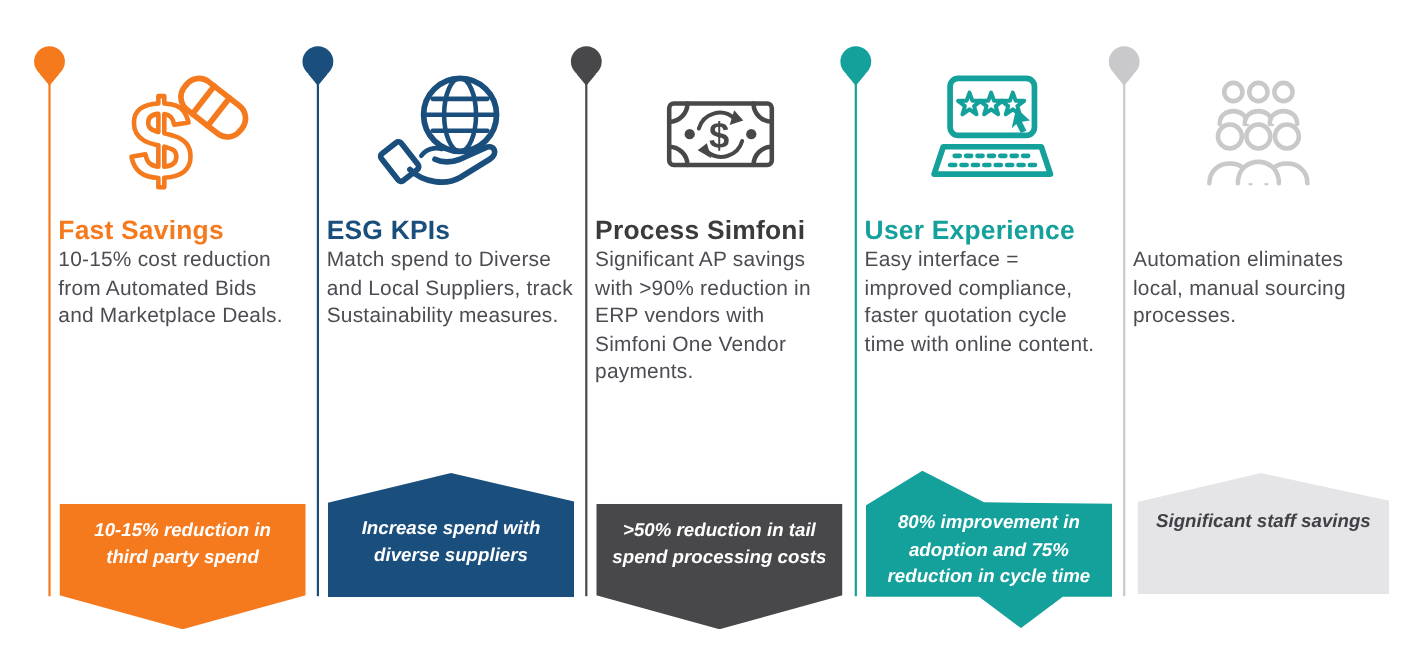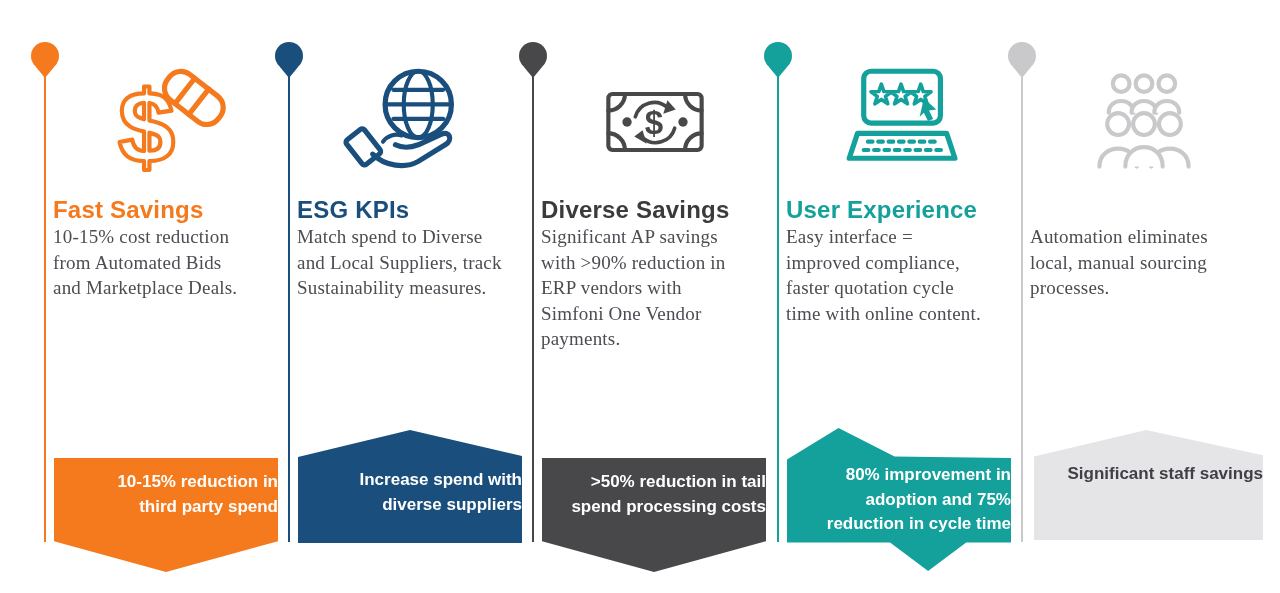--- a/index.html
+++ b/index.html
@@ -27,25 +27,25 @@
           display:flex; align-items:center; justify-content:center; }
   .icon svg { overflow:visible; }
   .icon .s { fill:none; stroke:var(--col); stroke-width:5; stroke-linecap:round; stroke-linejoin:round; }
   .icon .sw { fill:#ffffff; stroke:var(--col); stroke-width:4; stroke-linecap:round; stroke-linejoin:round; }
   .icon .f { fill:var(--col); stroke:none; }
   .icon .thin { stroke-width:4; }
 
   .title { position:absolute; left:9px; top:196px; font-size:24px; font-weight:bold;
            color:var(--title-col); letter-spacing:0.2px; white-space:nowrap; }
   .body  { position:absolute; left:9px; top:224px; font-size:19px; line-height:25.5px;
-           color:#4C4C53; letter-spacing:0.2px; white-space:pre-line;font-family:Liberation Serif, serif; }
+           color:#4C4C53; letter-spacing:0.2px; white-space:pre-line; }
 
   .banner { position:absolute; left:10px; width:224px; background:var(--banner-bg);
             color:var(--banner-fg); font-weight:bold; font-size:17px; line-height:24.5px;
-            text-align:right; white-space:pre-line; }
+            text-align:center; white-space:pre-line;font-style:italic; }
   .banner.arrow-down { top:458px; height:114px; padding-top:12px;
     clip-path:polygon(0 0,100% 0,100% 73%,50% 100%,0 73%); }
   .banner.peak-top { top:430px; height:113px; padding-top:38px;
     clip-path:polygon(0 24%,50% 0,100% 23%,100% 100%,0 100%); }
   .banner.peak-arrow { top:428px; height:143px; padding-top:35px;
     clip-path:polygon(0 22%,23% 0,48% 20%,100% 21%,100% 80%,80% 80%,63% 100%,46% 80%,0 80%); }
   .banner.peak-flat { top:430px; height:110px; padding-top:32px; left:13px; width:229px; font-size:17px;
     clip-path:polygon(0 24%,49% 0,100% 23%,100% 100%,0 100%); }
 </style>
 </head>
@@ -104,21 +104,21 @@
         <path class="s thin" d="M20,44 A16,16 0 0 0 36,28 M94,28 A16,16 0 0 0 110,44 M110,66 A16,16 0 0 0 94,82 M36,82 A16,16 0 0 0 20,66"></path>
         <circle class="f" cx="38" cy="55" r="4.5"></circle>
         <circle class="f" cx="92" cy="55" r="4.5"></circle>
         <text class="f" x="55" y="67" font-size="32" font-weight="bold">$</text>
         <path class="s" style="stroke-width:3.5" d="M46,50 A19,19 0 0 1 77,41"></path>
         <polygon class="f" points="77,34 85,43 73,47"></polygon>
         <path class="s" style="stroke-width:3.5" d="M84,61 A19,19 0 0 1 53,70"></path>
         <polygon class="f" points="53,63 45,69 57,76"></polygon>
       </svg>
     </div>
-    <h3 class="title">Diverse Savings</h3>
+    <h3 class="title">Process Simfoni</h3>
     <p class="body">Significant AP savings
 with &gt;90% reduction in
 ERP vendors with
 Simfoni One Vendor
 payments.</p>
     <div class="banner arrow-down">&gt;50% reduction in tail
 spend processing costs</div>
   </section>
 
   <section class="column c3" style="--col: #14A09B; --title-col: #14A09B; --banner-bg: #14A09B; --banner-fg: #ffffff;">

